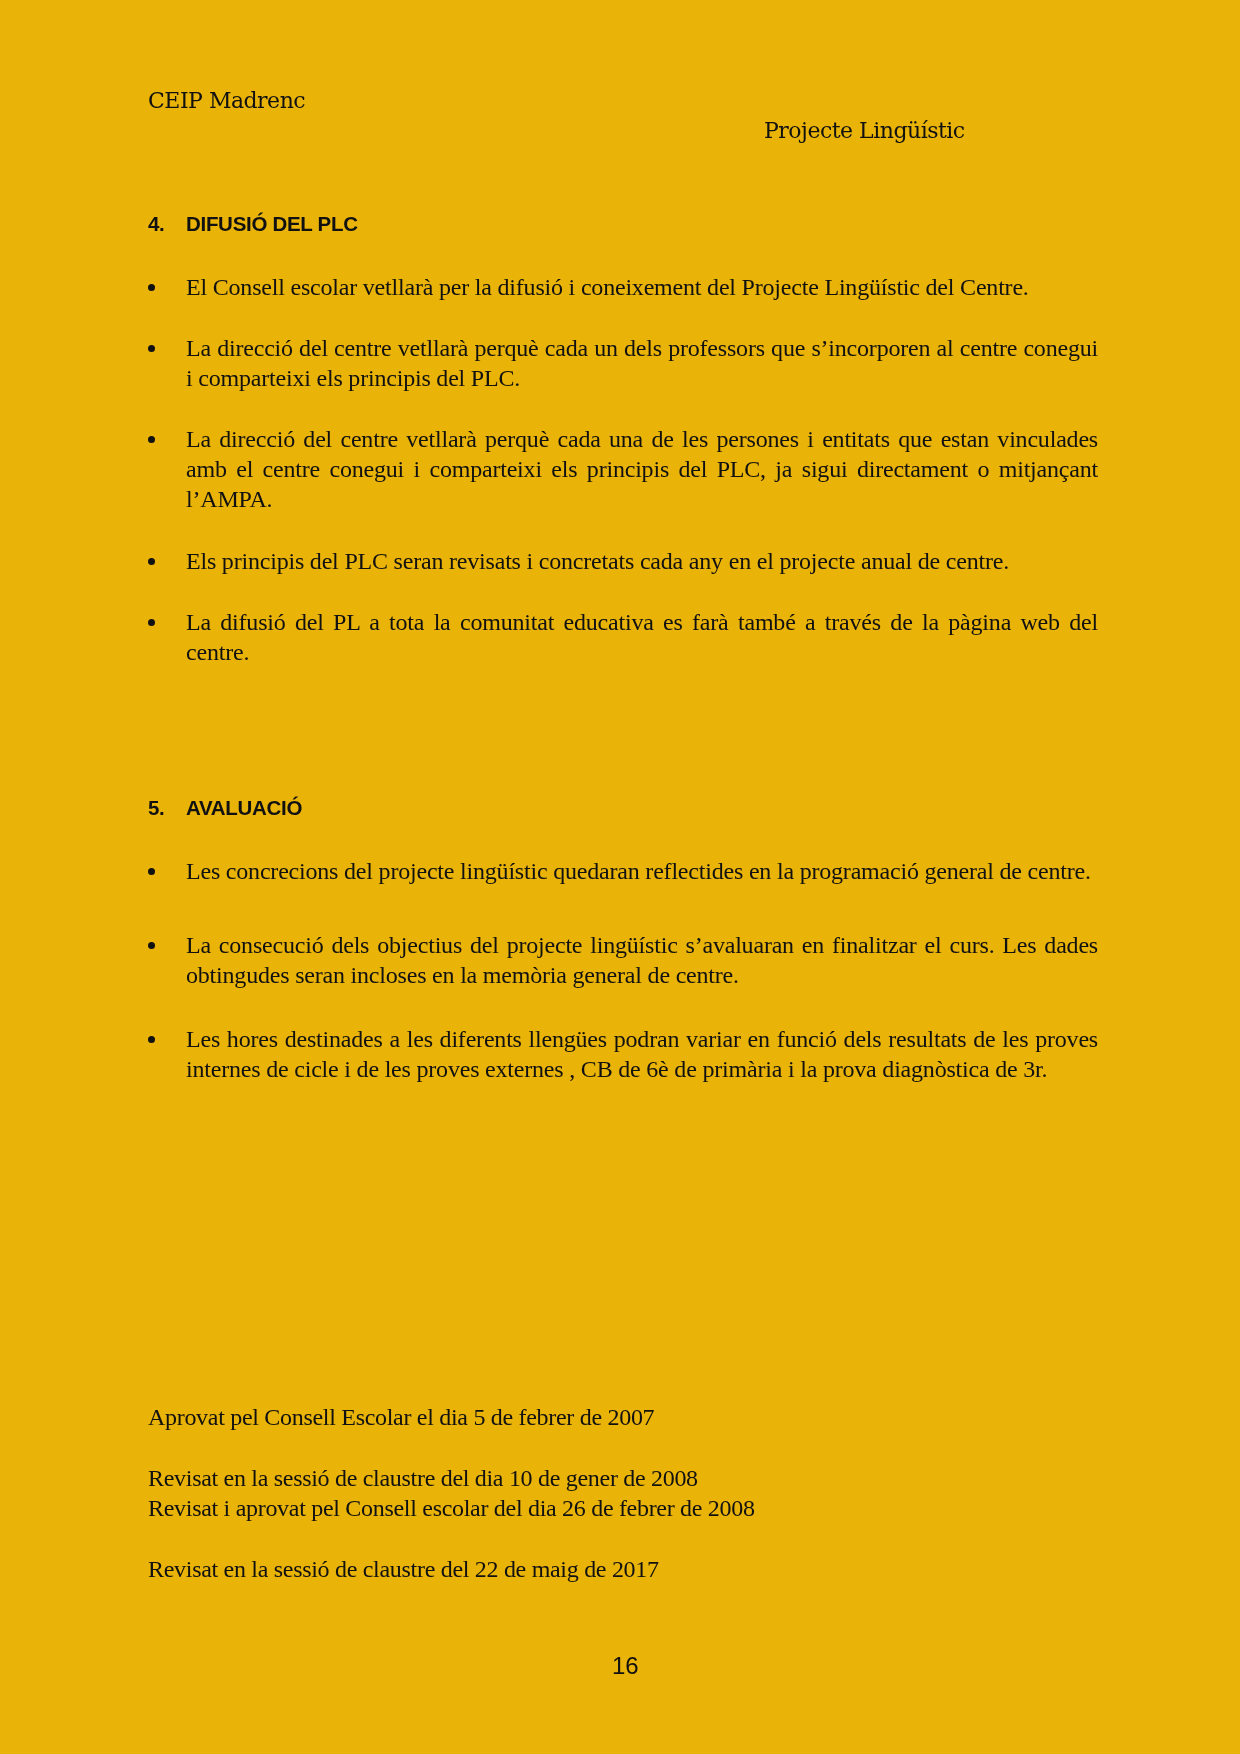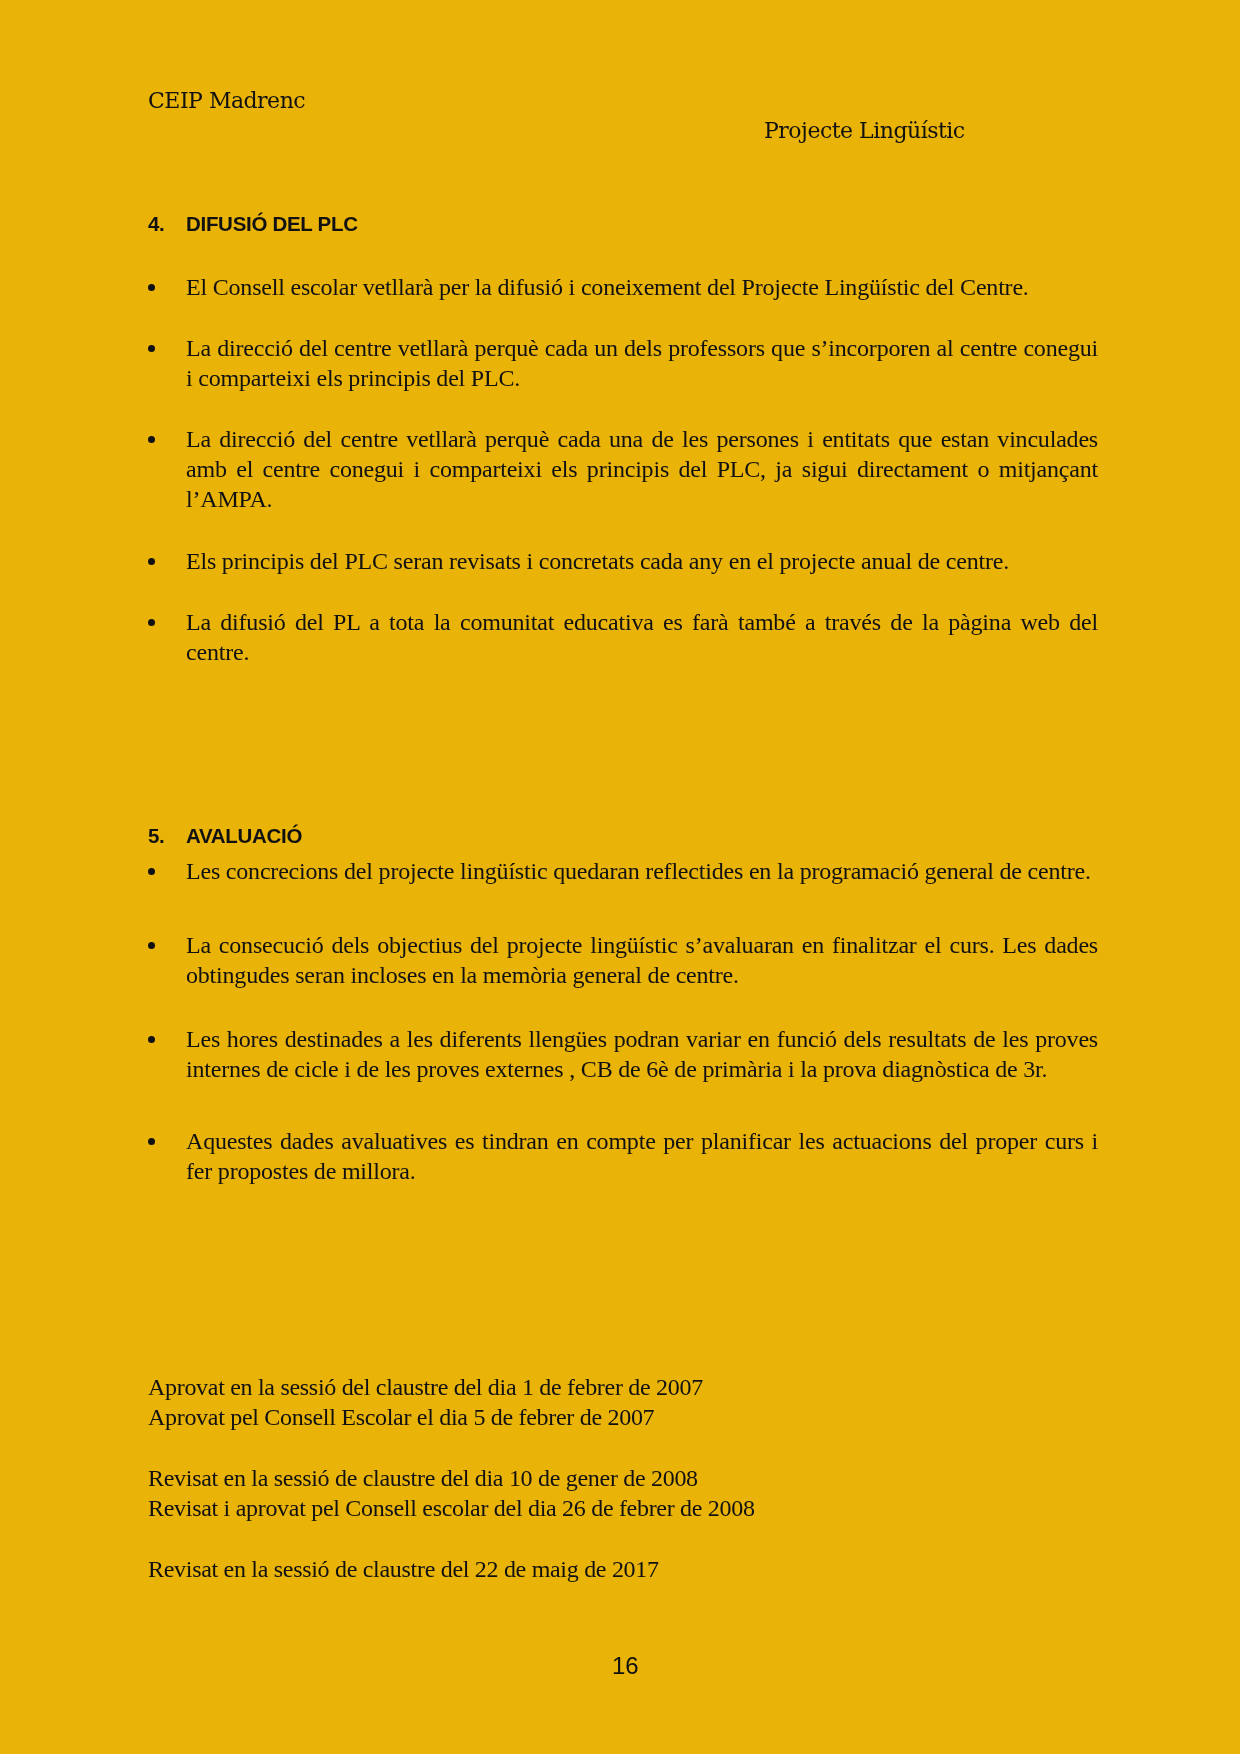--- a/index.html
+++ b/index.html
@@ -42,41 +42,36 @@
   </div>
   <div class="bullet sans" style="top:607px;">
     <span class="dot"></span>
     <div class="txt">La difusió del PL a tota la comunitat educativa es farà també a través de la pàgina web del centre.</div>
   </div>
   <div class="bullet sans" style="top:546px;">
     <span class="dot"></span>
     <div class="txt">Els principis del PLC seran revisats i concretats cada any en el projecte anual de centre.</div>
   </div>
 
-  <div class="heading" style="top:796px;margin-top:28px;">
+  <div class="heading" style="top:796px;">
     <span class="num">5.</span><span>AVALUACIÓ</span>
   </div>
 
   <div class="bullet sans" style="top:856px;">
     <span class="dot"></span>
     <div class="txt">Les concrecions del projecte lingüístic quedaran reflectides en la programació general de centre.</div>
   </div>
   <div class="bullet sans" style="top:930px;">
     <span class="dot"></span>
     <div class="txt">La consecució dels objectius del projecte lingüístic s’avaluaran en finalitzar el curs. Les dades obtingudes seran incloses en la memòria general de centre.</div>
   </div>
   <div class="bullet sans" style="top:1004px;margin-top:20px;">
     <span class="dot"></span>
     <div class="txt">Les hores destinades a les diferents llengües podran variar en funció dels resultats de les proves internes de cicle i de les proves externes , CB de 6è de primària i la prova diagnòstica de 3r.</div>
   </div>
-  <div class="bullet sans" style="top:1126px;">
-    <span class="dot"></span>
-    <div class="txt">Aquestes dades avaluatives es tindran en compte per planificar les actuacions del proper curs i fer propostes de millora.</div>
-  </div>
 
-  <div class="approval sans" style="top:1372px;">Aprovat en la sessió del claustre del dia 1 de febrer de 2007</div>
   <div class="approval sans" style="top:1402px;">Aprovat  pel Consell Escolar el dia 5 de febrer de 2007</div>
   <div class="approval sans" style="top:1463px;">Revisat  en la sessió de claustre del dia 10 de gener de 2008</div>
   <div class="approval sans" style="top:1493px;">Revisat i aprovat  pel Consell escolar del dia 26 de febrer de 2008</div>
   <div class="approval sans" style="top:1554px;">Revisat en la sessió de claustre del 22 de maig de 2017</div>
 
   <div class="pagenum">16</div>
 </div>
 
 </body></html>

